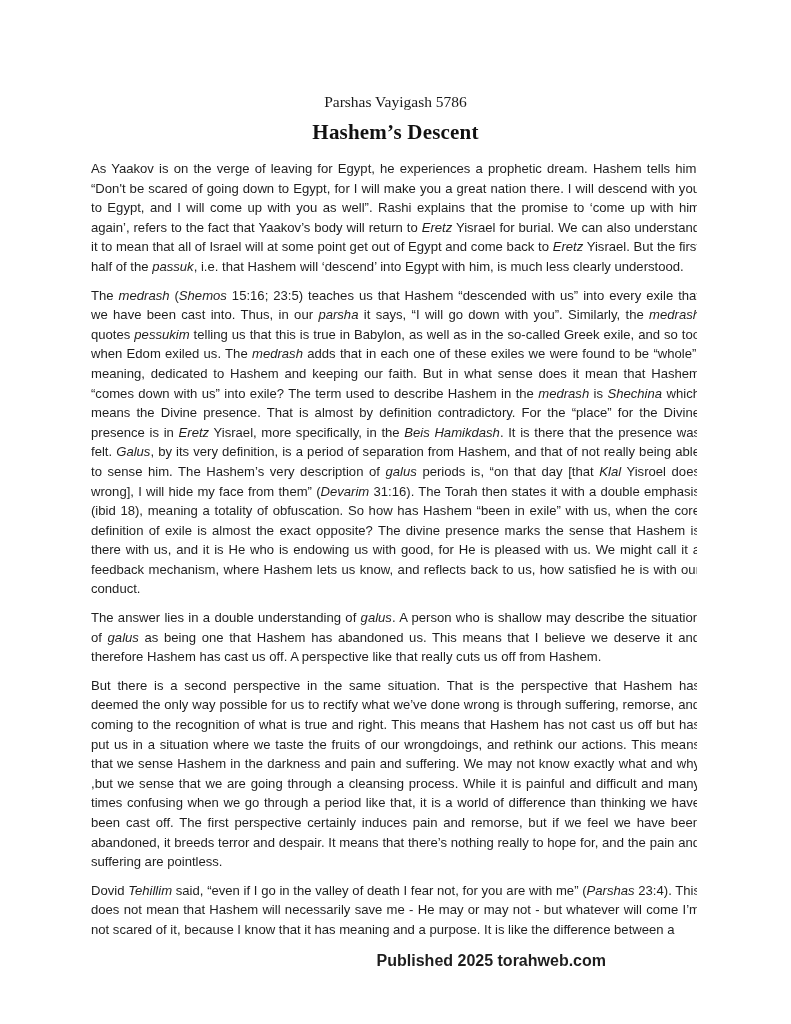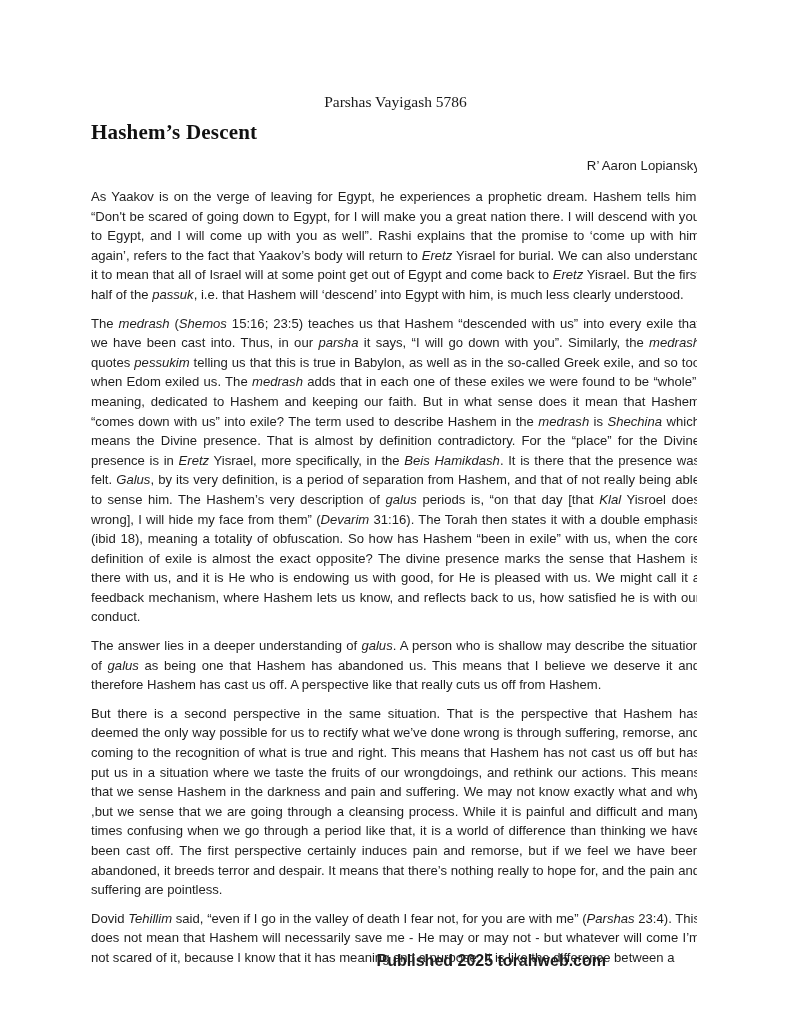--- a/index.html
+++ b/index.html
@@ -23,20 +23,21 @@
   }
   .series {
     margin-top: 93px;
     text-align: center;
     font-family: "Liberation Serif", "DejaVu Serif", serif;
     font-size: 15.5px;
     color: #1a1a1a;
   }
   .title {
     margin: 9px 0 0 0;
+    text-align: center;
     font-family: "Liberation Serif", "DejaVu Serif", serif;
     font-size: 21px;
     font-weight: bold;
     color: #111111;
     letter-spacing: 0.2px;
   }
   .author {
     margin-top: 13px;
     text-align: right;
     font-family: "Liberation Sans", sans-serif;
@@ -67,23 +68,22 @@
     color: #1e1e1e;
   }
 </style>
 </head>
 <body>
 
 <div class="page">
   <div class="content">
     <div class="series">Parshas Vayigash 5786</div>
     <h1 class="title">Hashem’s Descent</h1>
-    <div class="author">R’ Aaron Lopiansky</div>
     <div class="article-body">
         <p><span>As Yaakov is on the verge of leaving for Egypt, he experiences a prophetic dream. Hashem tells him, “Don't be scared of going down to Egypt, for I will make you a great nation there. I will descend with you to Egypt, and I will come up with you as well”. Rashi explains that the promise to ‘come up with him again’, refers to the fact that Yaakov’s body will return to </span><em>Eretz</em><span> Yisrael for burial. We can also understand it to mean that all of Israel will at some point get out of Egypt and come back to </span><em>Eretz</em><span> Yisrael. But the first half of the </span><em>passuk</em><span>, i.e. that Hashem will ‘descend’ into Egypt with him, is much less clearly understood.</span></p>
         <p><span>The </span><em>medrash</em><span> (</span><em>Shemos</em><span> 15:16; 23:5) teaches us that Hashem “descended with us” into every exile that we have been cast into. Thus, in our </span><em>parsha</em><span> it says, “I will go down with you”. Similarly, the </span><em>medrash</em><span> quotes </span><em>pessukim</em><span> telling us that this is true in Babylon, as well as in the so-called Greek exile, and so too when Edom exiled us. The </span><em>medrash</em><span> adds that in each one of these exiles we were found to be “whole”, meaning, dedicated to Hashem and keeping our faith. But in what sense does it mean that Hashem “comes down with us” into exile? The term used to describe Hashem in the </span><em>medrash</em><span> is </span><em>Shechina</em><span> which means the Divine presence. That is almost by definition contradictory. For the “place” for the Divine presence is in </span><em>Eretz</em><span> Yisrael, more specifically, in the </span><em>Beis Hamikdash</em><span>. It is there that the presence was felt. </span><em>Galus</em><span>, by its very definition, is a period of separation from Hashem, and that of not really being able to sense him. The Hashem’s very description of </span><em>galus</em><span> periods is, “on that day [that </span><em>Klal</em><span> Yisroel does wrong], I will hide my face from them” (</span><em>Devarim</em><span> 31:16). The Torah then states it with a double emphasis (ibid 18), meaning a totality of obfuscation. So how has Hashem “been in exile” with us,  when the core definition of exile is almost the exact opposite? The divine presence marks the sense that Hashem is there with us, and it is He who is endowing us with good, for He is pleased with us. We might call it a feedback mechanism, where Hashem lets us know, and reflects back to us, how satisfied he is with our conduct.</span></p>
-        <p><span>The answer lies in a deeper understanding of </span><em>galus</em><span>. A person who is shallow may describe the situation of </span><em>galus</em><span> as being one that Hashem has abandoned us. This means that I believe we deserve it and therefore Hashem has cast us off. A perspective like that really cuts us off from Hashem.</span></p>
+        <p><span>The answer lies in a double understanding of </span><em>galus</em><span>. A person who is shallow may describe the situation of </span><em>galus</em><span> as being one that Hashem has abandoned us. This means that I believe we deserve it and therefore Hashem has cast us off. A perspective like that really cuts us off from Hashem.</span></p>
         <p><span>But there is a second perspective in the same situation. That is the perspective that Hashem has deemed the only way possible for us to rectify what we’ve done wrong is through suffering, remorse, and coming to the recognition of what is true and right. This means that Hashem has not cast us off but has put us in a situation where we taste the fruits of our wrongdoings, and rethink our actions. This means that we sense Hashem in the darkness and pain and suffering. We may not know exactly what and why ,but we sense that we are going through a cleansing process. While it is painful and difficult and many times confusing when we go through a period like that, it is a world of difference than thinking we have been cast off. The first perspective certainly induces pain and remorse, but if we feel we have been abandoned, it breeds terror and despair. It means that there’s nothing really to hope for, and the pain and suffering are pointless.</span></p>
         <p><span>Dovid </span><em>Tehillim</em><span> said, “even if I go in the valley of death I fear not, for you are with me” (</span><em>Parshas</em><span> 23:4). This does not mean that Hashem will necessarily save me - He may or may not - but whatever will come I’m not scared of it, because I know that it has meaning and a purpose. It is like the difference between a</span></p>
       </div>
   </div>
   <div class="footer">Published 2025 torahweb.com</div>
 </div>
 
 </body></html>

